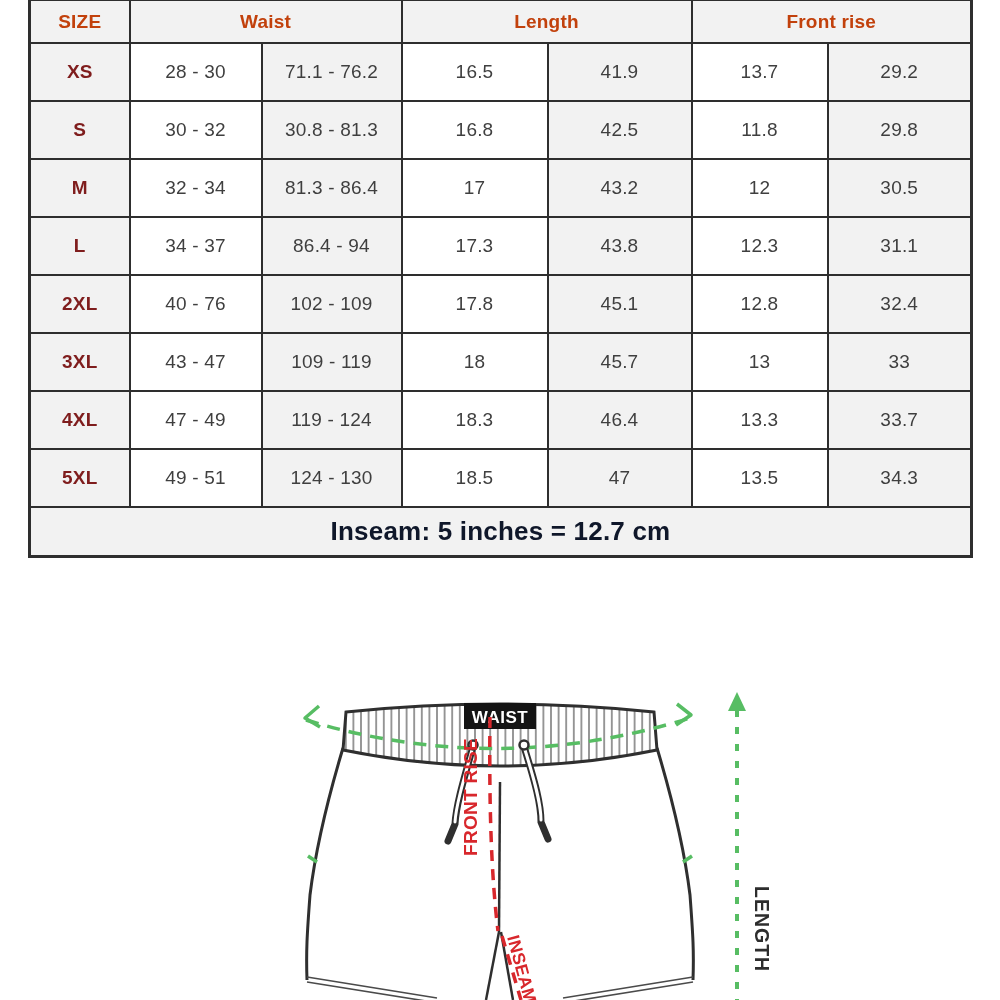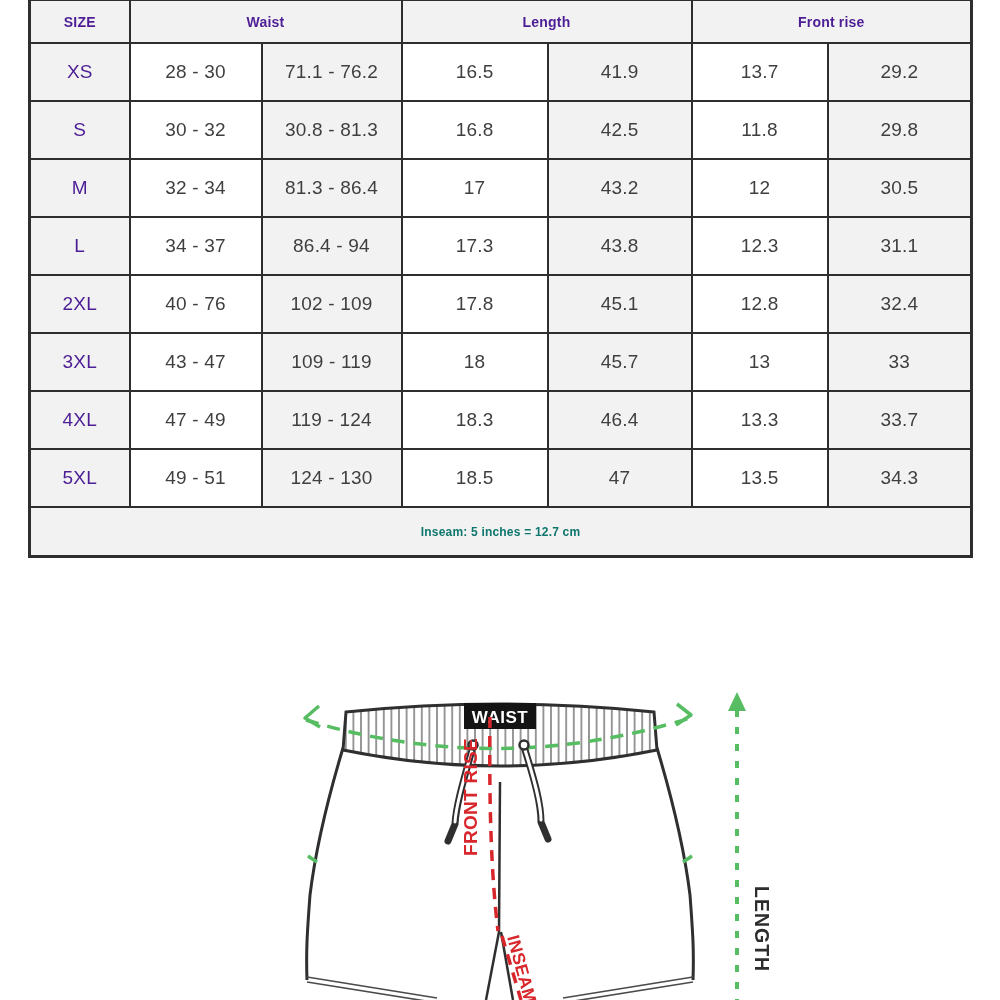--- a/index.html
+++ b/index.html
@@ -18,30 +18,30 @@
     border:2px solid #2e2e2e;
     text-align:center;vertical-align:middle;
     padding:0;
   }
   
   .size-chart tr > *:nth-child(odd){background:#f2f2f2;}
   .size-chart tr > *:nth-child(even){background:#ffffff;}
   .size-chart tr.group-row > *{background:#f2f2f2;}
   .size-chart tfoot td{background:#f2f2f2;}
   .size-chart th{
-    font-size:14px;font-weight:bold;color:#4c1d95;letter-spacing:.2px;
+    font-size:19px;font-weight:bold;color:#c2410c;letter-spacing:.2px;
   }
   .group-row th{height:41px;}
   .unit-row th{height:53px;}
   .size-chart tbody td{
     height:56px;font-size:19px;color:#3f3f3f;letter-spacing:.2px;
   }
-  .size-chart tbody td:first-child{font-weight:normal;color:#4c1d95;}
+  .size-chart tbody td:first-child{font-weight:bold;color:#7f1d1d;}
   .size-chart tfoot td{
-    height:47px;font-size:12px;font-weight:bold;color:#0f766e;letter-spacing:.2px;
+    height:47px;font-size:26px;font-weight:bold;color:#0f172a;letter-spacing:.2px;
   }
   
   .diagram{position:absolute;left:0;top:690px;width:1000px;height:310px;}
   svg text{font-family:"Liberation Sans","DejaVu Sans",sans-serif;}
 </style>
 </head>
 <body>
 
 <table class="size-chart">
   <colgroup>

